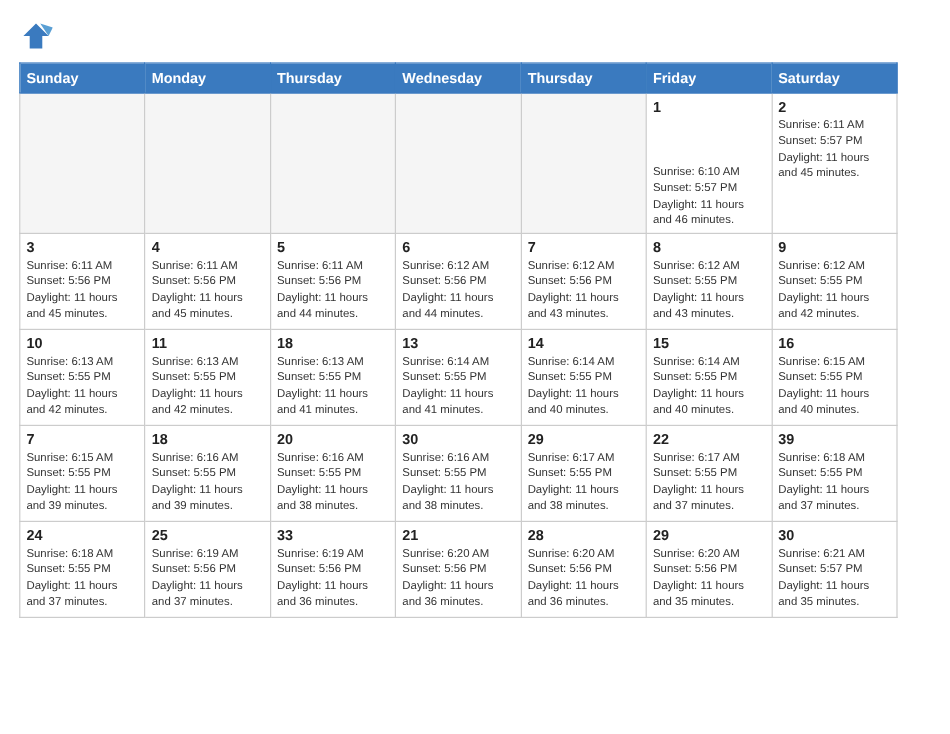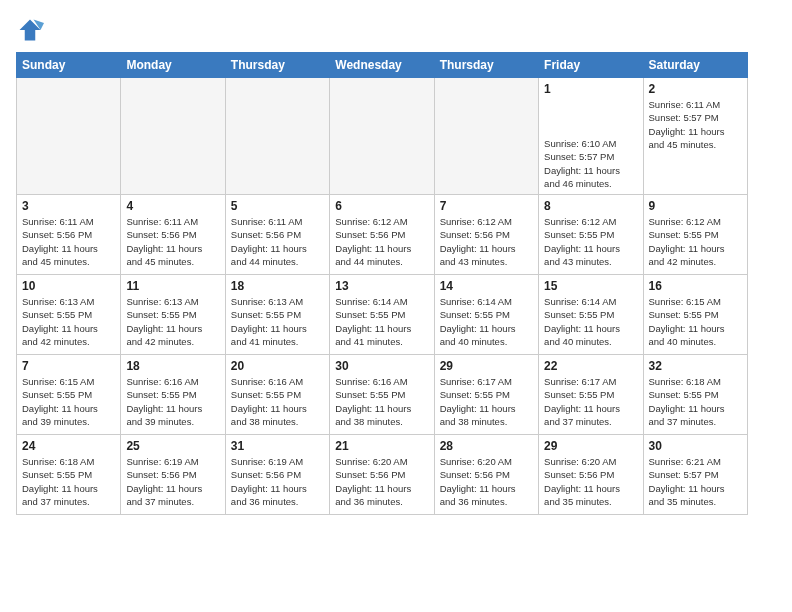--- a/index.html
+++ b/index.html
@@ -291,21 +291,21 @@
 and 38 minutes.</div>
           </td>
           <td>
             <div class="day-num">22</div>
             <div class="day-info" style="white-space: pre-line;">Sunrise: 6:17 AM
 Sunset: 5:55 PM
 Daylight: 11 hours
 and 37 minutes.</div>
           </td>
           <td>
-            <div class="day-num">32</div>
+            <div class="day-num">39</div>
             <div class="day-info" style="white-space: pre-line;">Sunrise: 6:18 AM
 Sunset: 5:55 PM
 Daylight: 11 hours
 and 37 minutes.</div>
           </td>
         </tr>
         <tr>
           <td>
             <div class="day-num">24</div>
             <div class="day-info" style="white-space: pre-line;">Sunrise: 6:18 AM
@@ -314,21 +314,21 @@
 and 37 minutes.</div>
           </td>
           <td>
             <div class="day-num">25</div>
             <div class="day-info" style="white-space: pre-line;">Sunrise: 6:19 AM
 Sunset: 5:56 PM
 Daylight: 11 hours
 and 37 minutes.</div>
           </td>
           <td>
-            <div class="day-num">31</div>
+            <div class="day-num">33</div>
             <div class="day-info" style="white-space: pre-line;">Sunrise: 6:19 AM
 Sunset: 5:56 PM
 Daylight: 11 hours
 and 36 minutes.</div>
           </td>
           <td>
             <div class="day-num">21</div>
             <div class="day-info" style="white-space: pre-line;">Sunrise: 6:20 AM
 Sunset: 5:56 PM
 Daylight: 11 hours

